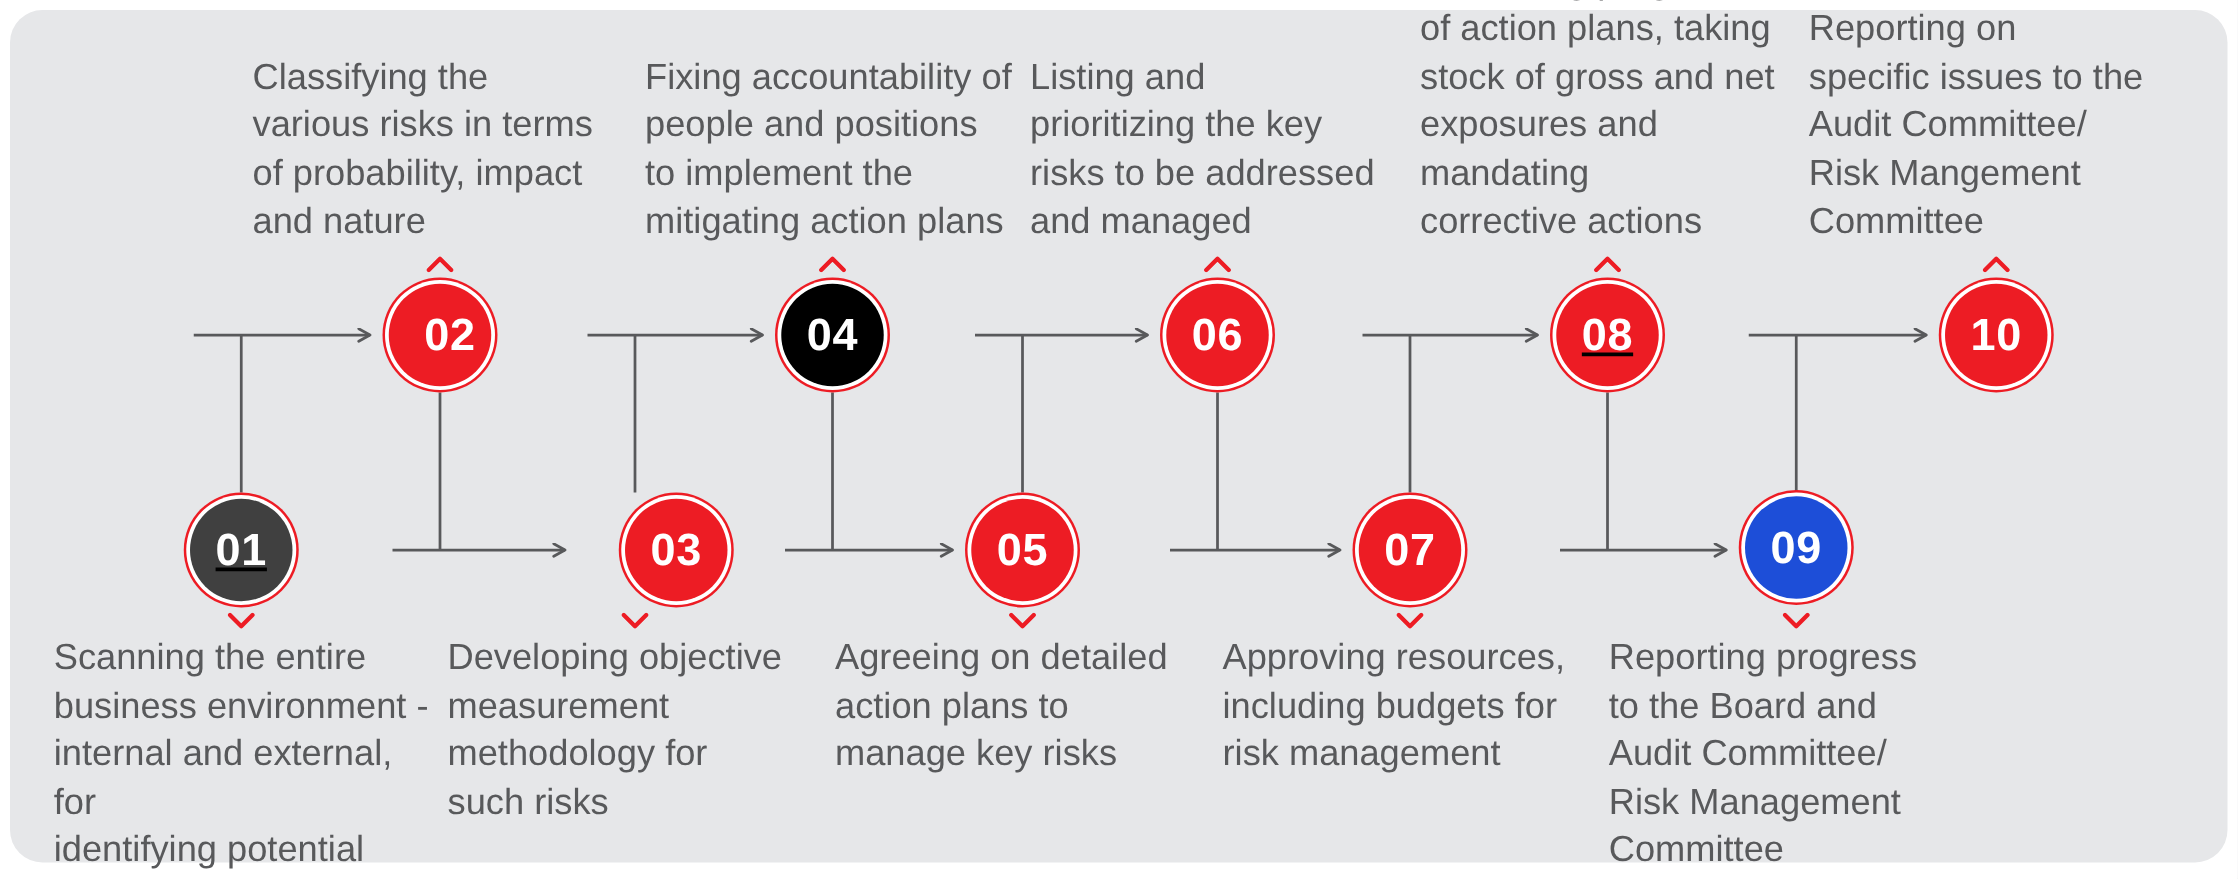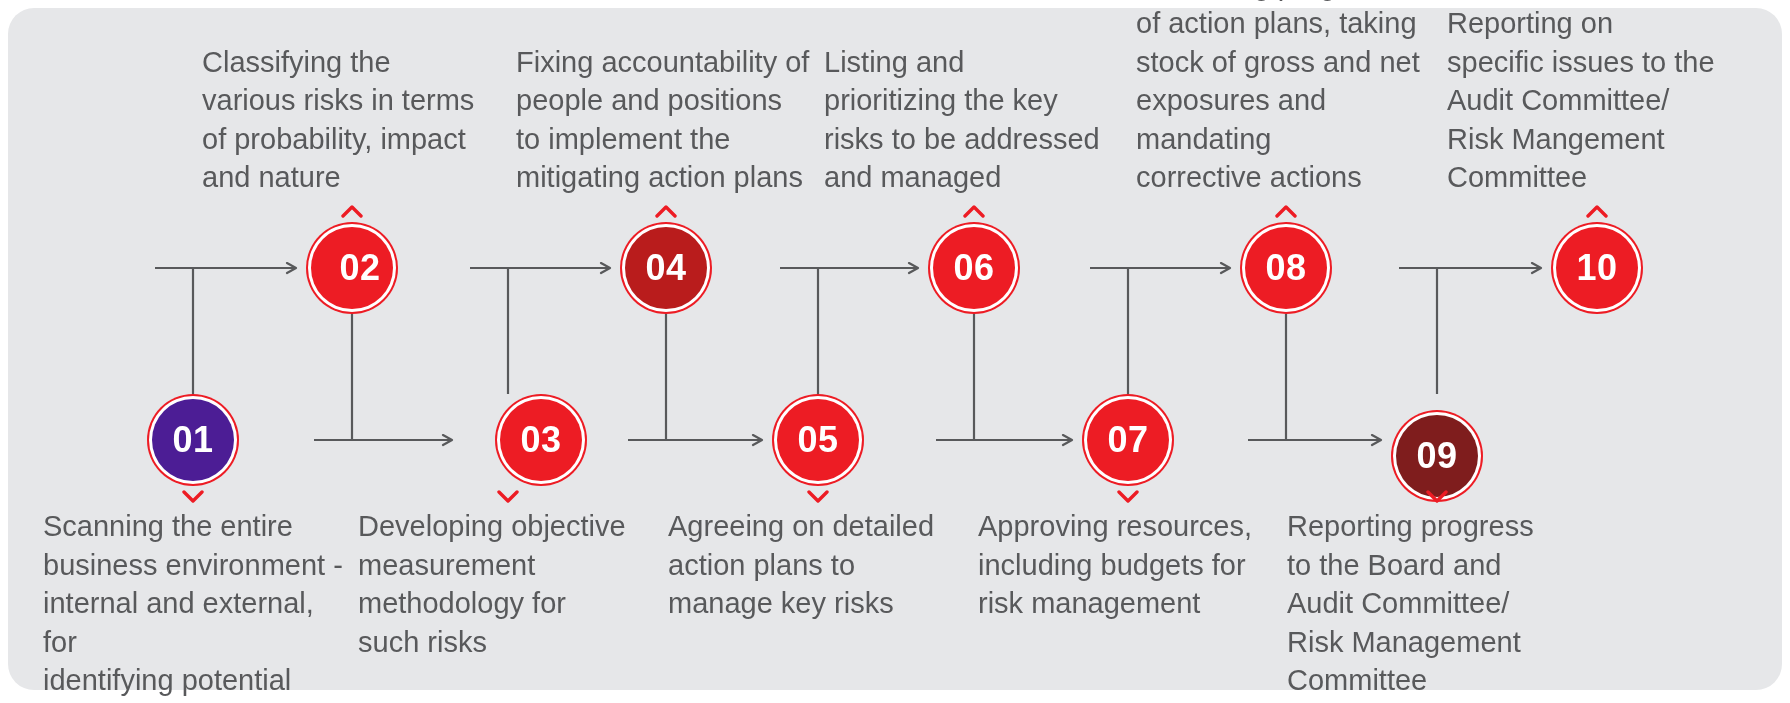--- a/index.html
+++ b/index.html
@@ -110,39 +110,39 @@
         <path d="M 1128 394 L 1128 268" stroke="#58595b" stroke-width="2.2" fill="none"></path>
         <path d="M 1090 268 L 1230 268" stroke="#58595b" stroke-width="2.2" fill="none" marker-end="url(#arrowhead)"></path>
         <path d="M 1286 314 L 1286 440" stroke="#58595b" stroke-width="2.2" fill="none"></path>
         <path d="M 1248 440 L 1381 440" stroke="#58595b" stroke-width="2.2" fill="none" marker-end="url(#arrowhead)"></path>
         <path d="M 1437 394 L 1437 268" stroke="#58595b" stroke-width="2.2" fill="none"></path>
         <path d="M 1399 268 L 1541 268" stroke="#58595b" stroke-width="2.2" fill="none" marker-end="url(#arrowhead)"></path>
       </g>
   </svg>
 
   <div id="nodes-layer">
-      <div class="node" style="left: 152px; top: 399px; background: #4c1d95; box-shadow: rgb(255, 255, 255) 0px 0px 0px 3px, rgb(237, 28, 36) 0px 0px 0px 5px;">
+      <div class="node" style="left: 152px; top: 399px; background: #404040; box-shadow: rgb(255, 255, 255) 0px 0px 0px 3px, rgb(237, 28, 36) 0px 0px 0px 5px; text-decoration: underline;">
         <span class="num">01</span>
       </div>
       <div class="chev" style="left: 182px; top: 490px;"><svg viewBox="0 0 22 14" width="22" height="14">
           <path d="M2,2 L11,11 L20,2" fill="none" stroke="#ed1c24" stroke-width="3.4" stroke-linecap="round" stroke-linejoin="round"></path>
         </svg></div>
       <div class="node" style="left: 311px; top: 227px; background: rgb(237, 28, 36); box-shadow: rgb(255, 255, 255) 0px 0px 0px 3px, rgb(237, 28, 36) 0px 0px 0px 5px; padding-left: 16px;">
         <span class="num">02</span>
       </div>
       <div class="chev" style="left: 341px; top: 204px;"><svg viewBox="0 0 22 14" width="22" height="14">
           <path d="M2,12 L11,3 L20,12" fill="none" stroke="#ed1c24" stroke-width="3.4" stroke-linecap="round" stroke-linejoin="round"></path>
         </svg></div>
       <div class="node" style="left: 467px; top: 399px; background: rgb(237, 28, 36); box-shadow: rgb(255, 255, 255) 0px 0px 0px 3px, rgb(237, 28, 36) 0px 0px 0px 5px; margin-left: 33px;">
         <span class="num">03</span>
       </div>
       <div class="chev" style="left: 497px; top: 490px;"><svg viewBox="0 0 22 14" width="22" height="14">
           <path d="M2,2 L11,11 L20,2" fill="none" stroke="#ed1c24" stroke-width="3.4" stroke-linecap="round" stroke-linejoin="round"></path>
         </svg></div>
-      <div class="node" style="left: 625px; top: 227px; background: #b91c1c; box-shadow: rgb(255, 255, 255) 0px 0px 0px 3px, rgb(237, 28, 36) 0px 0px 0px 5px;">
+      <div class="node" style="left: 625px; top: 227px; background: #000000; box-shadow: rgb(255, 255, 255) 0px 0px 0px 3px, rgb(237, 28, 36) 0px 0px 0px 5px;">
         <span class="num">04</span>
       </div>
       <div class="chev" style="left: 655px; top: 204px;"><svg viewBox="0 0 22 14" width="22" height="14">
           <path d="M2,12 L11,3 L20,12" fill="none" stroke="#ed1c24" stroke-width="3.4" stroke-linecap="round" stroke-linejoin="round"></path>
         </svg></div>
       <div class="node" style="left: 777px; top: 399px; background: rgb(237, 28, 36); box-shadow: rgb(255, 255, 255) 0px 0px 0px 3px, rgb(237, 28, 36) 0px 0px 0px 5px;">
         <span class="num">05</span>
       </div>
       <div class="chev" style="left: 807px; top: 490px;"><svg viewBox="0 0 22 14" width="22" height="14">
           <path d="M2,2 L11,11 L20,2" fill="none" stroke="#ed1c24" stroke-width="3.4" stroke-linecap="round" stroke-linejoin="round"></path>
@@ -152,27 +152,27 @@
       </div>
       <div class="chev" style="left: 963px; top: 204px;"><svg viewBox="0 0 22 14" width="22" height="14">
           <path d="M2,12 L11,3 L20,12" fill="none" stroke="#ed1c24" stroke-width="3.4" stroke-linecap="round" stroke-linejoin="round"></path>
         </svg></div>
       <div class="node" style="left: 1087px; top: 399px; background: rgb(237, 28, 36); box-shadow: rgb(255, 255, 255) 0px 0px 0px 3px, rgb(237, 28, 36) 0px 0px 0px 5px;">
         <span class="num">07</span>
       </div>
       <div class="chev" style="left: 1117px; top: 490px;"><svg viewBox="0 0 22 14" width="22" height="14">
           <path d="M2,2 L11,11 L20,2" fill="none" stroke="#ed1c24" stroke-width="3.4" stroke-linecap="round" stroke-linejoin="round"></path>
         </svg></div>
-      <div class="node" style="left: 1245px; top: 227px; background: rgb(237, 28, 36); box-shadow: rgb(255, 255, 255) 0px 0px 0px 3px, rgb(237, 28, 36) 0px 0px 0px 5px;">
+      <div class="node" style="left: 1245px; top: 227px; background: rgb(237, 28, 36); box-shadow: rgb(255, 255, 255) 0px 0px 0px 3px, rgb(237, 28, 36) 0px 0px 0px 5px; text-decoration: underline;">
         <span class="num">08</span>
       </div>
       <div class="chev" style="left: 1275px; top: 204px;"><svg viewBox="0 0 22 14" width="22" height="14">
           <path d="M2,12 L11,3 L20,12" fill="none" stroke="#ed1c24" stroke-width="3.4" stroke-linecap="round" stroke-linejoin="round"></path>
         </svg></div>
-      <div class="node" style="left: 1396px; top: 415px; background: #7f1d1d; box-shadow: rgb(255, 255, 255) 0px 0px 0px 3px, rgb(237, 28, 36) 0px 0px 0px 5px;">
+      <div class="node" style="left: 1396px; top: 397px; background: #1d4ed8; box-shadow: rgb(255, 255, 255) 0px 0px 0px 3px, rgb(237, 28, 36) 0px 0px 0px 5px;">
         <span class="num">09</span>
       </div>
       <div class="chev" style="left: 1426px; top: 490px;"><svg viewBox="0 0 22 14" width="22" height="14">
           <path d="M2,2 L11,11 L20,2" fill="none" stroke="#ed1c24" stroke-width="3.4" stroke-linecap="round" stroke-linejoin="round"></path>
         </svg></div>
       <div class="node" style="left: 1556px; top: 227px; background: rgb(237, 28, 36); box-shadow: rgb(255, 255, 255) 0px 0px 0px 3px, rgb(237, 28, 36) 0px 0px 0px 5px;">
         <span class="num">10</span>
       </div>
       <div class="chev" style="left: 1586px; top: 204px;"><svg viewBox="0 0 22 14" width="22" height="14">
           <path d="M2,12 L11,3 L20,12" fill="none" stroke="#ed1c24" stroke-width="3.4" stroke-linecap="round" stroke-linejoin="round"></path>

